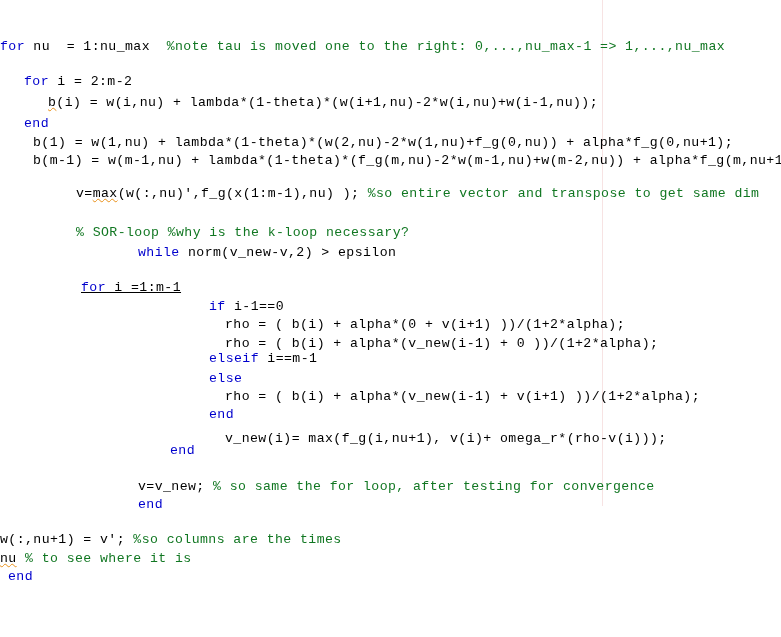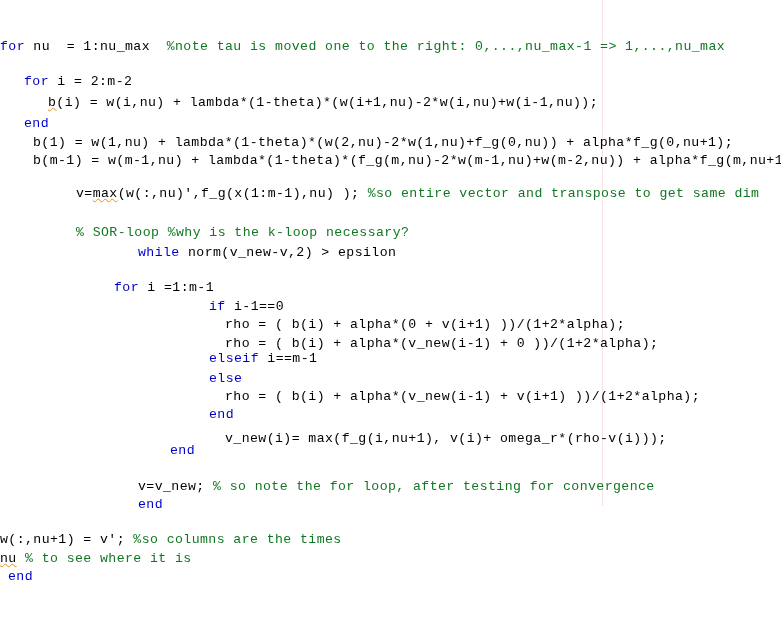--- a/index.html
+++ b/index.html
@@ -70,29 +70,29 @@
   <div id="code-lines">
       <div class="code-line" style="top: 40px; padding-left: 0px;"><span class="tok-kw">for</span><span class="tok-txt"> nu  = 1:nu_max  </span><span class="tok-cmt">%note tau is moved one to the right: 0,...,nu_max-1 =&gt; 1,...,nu_max</span></div>
       <div class="code-line" style="top: 75px; padding-left: 24px;"><span class="tok-kw">for</span><span class="tok-txt"> i = 2:m-2</span></div>
       <div class="code-line" style="top: 96px; padding-left: 48px;"><span class="tok-txt squig">b</span><span class="tok-txt">(i) = w(i,nu) + lambda*(1-theta)*(w(i+1,nu)-2*w(i,nu)+w(i-1,nu));</span></div>
       <div class="code-line" style="top: 117px; padding-left: 24px;"><span class="tok-kw">end</span></div>
       <div class="code-line" style="top: 136px; padding-left: 33px;"><span class="tok-txt">b(1) = w(1,nu) + lambda*(1-theta)*(w(2,nu)-2*w(1,nu)+f_g(0,nu)) + alpha*f_g(0,nu+1);</span></div>
       <div class="code-line" style="top: 154px; padding-left: 33px;"><span class="tok-txt">b(m-1) = w(m-1,nu) + lambda*(1-theta)*(f_g(m,nu)-2*w(m-1,nu)+w(m-2,nu)) + alpha*f_g(m,nu+1);</span></div>
       <div class="code-line" style="top: 187px; padding-left: 76px;"><span class="tok-txt">v=</span><span class="tok-txt squig">max</span><span class="tok-txt">(w(:,nu)',f_g(x(1:m-1),nu) ); </span><span class="tok-cmt">%so entire vector and transpose to get same dim</span></div>
       <div class="code-line" style="top: 226px; padding-left: 76px;"><span class="tok-cmt">% SOR-loop %why is the k-loop necessary?</span></div>
       <div class="code-line" style="top: 246px; padding-left: 138px;"><span class="tok-kw">while</span><span class="tok-txt"> norm(v_new-v,2) &gt; epsilon</span></div>
-      <div class="code-line" style="top: 281px; padding-left: 114px;"><span class="tok-kw">for</span><span class="tok-txt"> i =1:m-1</span></div>
+      <div class="code-line" style="top: 281px; padding-left: 81px; text-decoration: underline;"><span class="tok-kw">for</span><span class="tok-txt"> i =1:m-1</span></div>
       <div class="code-line" style="top: 300px; padding-left: 209px;"><span class="tok-kw">if</span><span class="tok-txt"> i-1==0</span></div>
       <div class="code-line" style="top: 318px; padding-left: 225px;"><span class="tok-txt">rho = ( b(i) + alpha*(0 + v(i+1) ))/(1+2*alpha);</span></div>
       <div class="code-line" style="top: 336px; padding-left: 209px; margin-top: 16px;"><span class="tok-kw">elseif</span><span class="tok-txt"> i==m-1</span></div>
       <div class="code-line" style="top: 337px; padding-left: 225px;"><span class="tok-txt">rho = ( b(i) + alpha*(v_new(i-1) + 0 ))/(1+2*alpha);</span></div>
       <div class="code-line" style="top: 372px; padding-left: 209px;"><span class="tok-kw">else</span></div>
       <div class="code-line" style="top: 390px; padding-left: 225px;"><span class="tok-txt">rho = ( b(i) + alpha*(v_new(i-1) + v(i+1) ))/(1+2*alpha);</span></div>
       <div class="code-line" style="top: 408px; padding-left: 209px;"><span class="tok-kw">end</span></div>
       <div class="code-line" style="top: 432px; padding-left: 225px;"><span class="tok-txt">v_new(i)= max(f_g(i,nu+1), v(i)+ omega_r*(rho-v(i)));</span></div>
       <div class="code-line" style="top: 444px; padding-left: 170px;"><span class="tok-kw">end</span></div>
-      <div class="code-line" style="top: 480px; padding-left: 138px;"><span class="tok-txt">v=v_new; </span><span class="tok-cmt">% so note the for loop, after testing for convergence</span></div>
+      <div class="code-line" style="top: 480px; padding-left: 138px;"><span class="tok-txt">v=v_new; </span><span class="tok-cmt">% so same the for loop, after testing for convergence</span></div>
       <div class="code-line" style="top: 498px; padding-left: 138px;"><span class="tok-kw">end</span></div>
       <div class="code-line" style="top: 533px; padding-left: 0px; text-align: center;"><span class="tok-txt">w(:,nu+1) = v'; </span><span class="tok-cmt">%so columns are the times</span></div>
       <div class="code-line" style="top: 552px; padding-left: 0px; text-align: center;"><span class="tok-txt squig">nu</span><span class="tok-txt"> </span><span class="tok-cmt">% to see where it is</span></div>
       <div class="code-line" style="top: 570px; padding-left: 8px;"><span class="tok-kw">end</span></div>
     </div>
 </div>
 
 </body></html>

